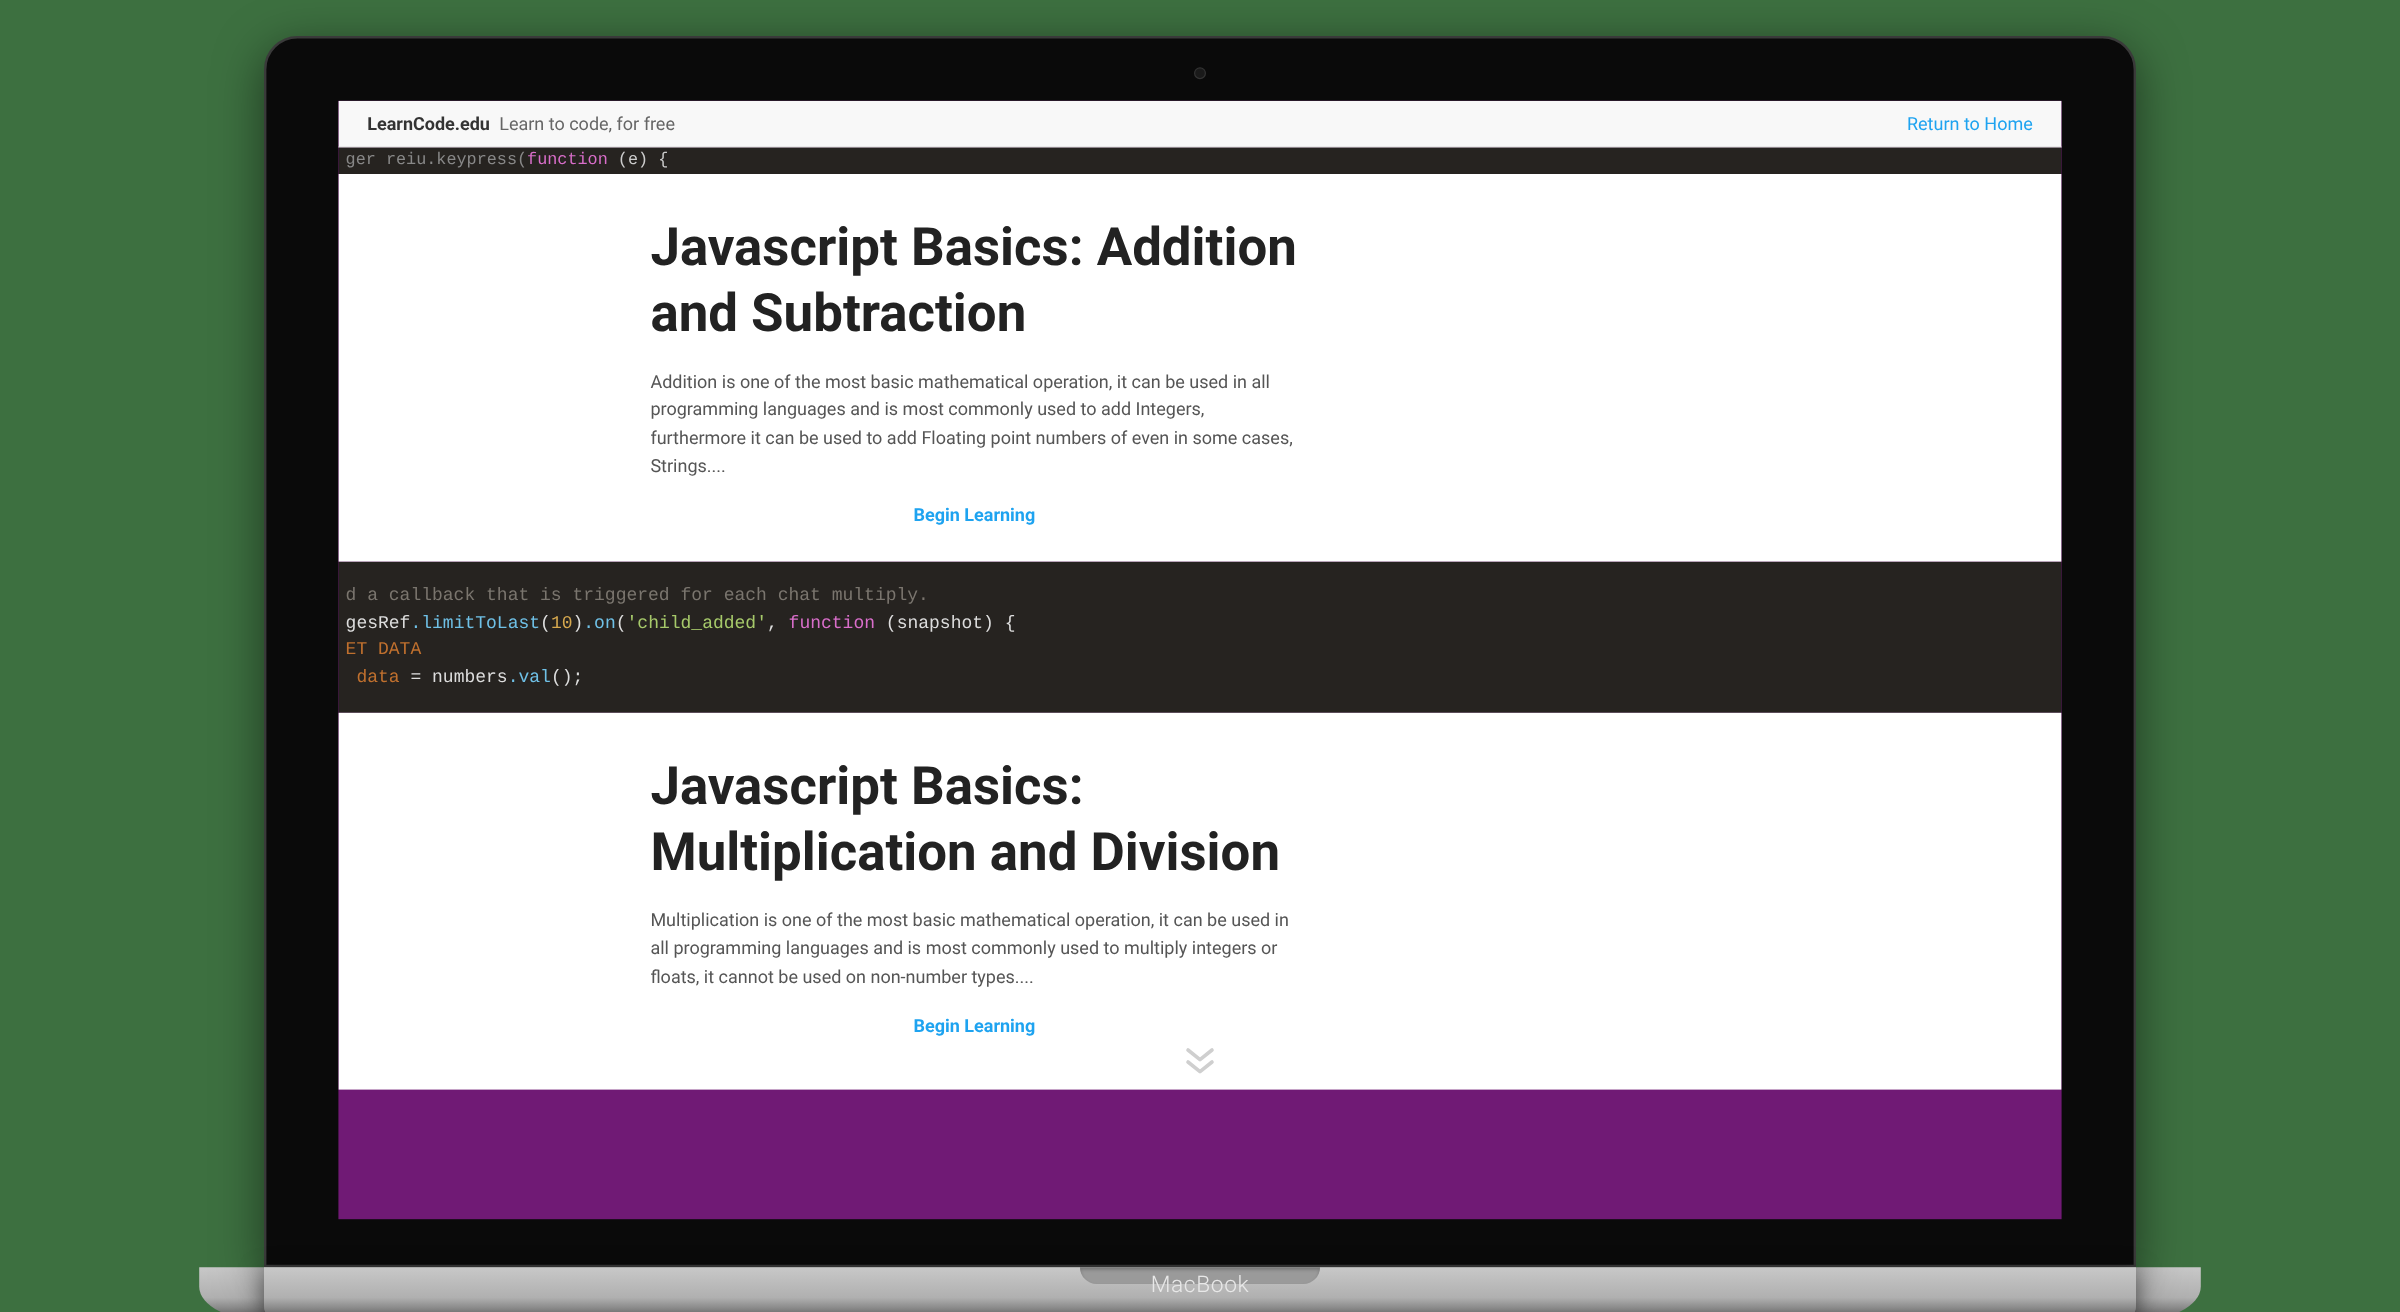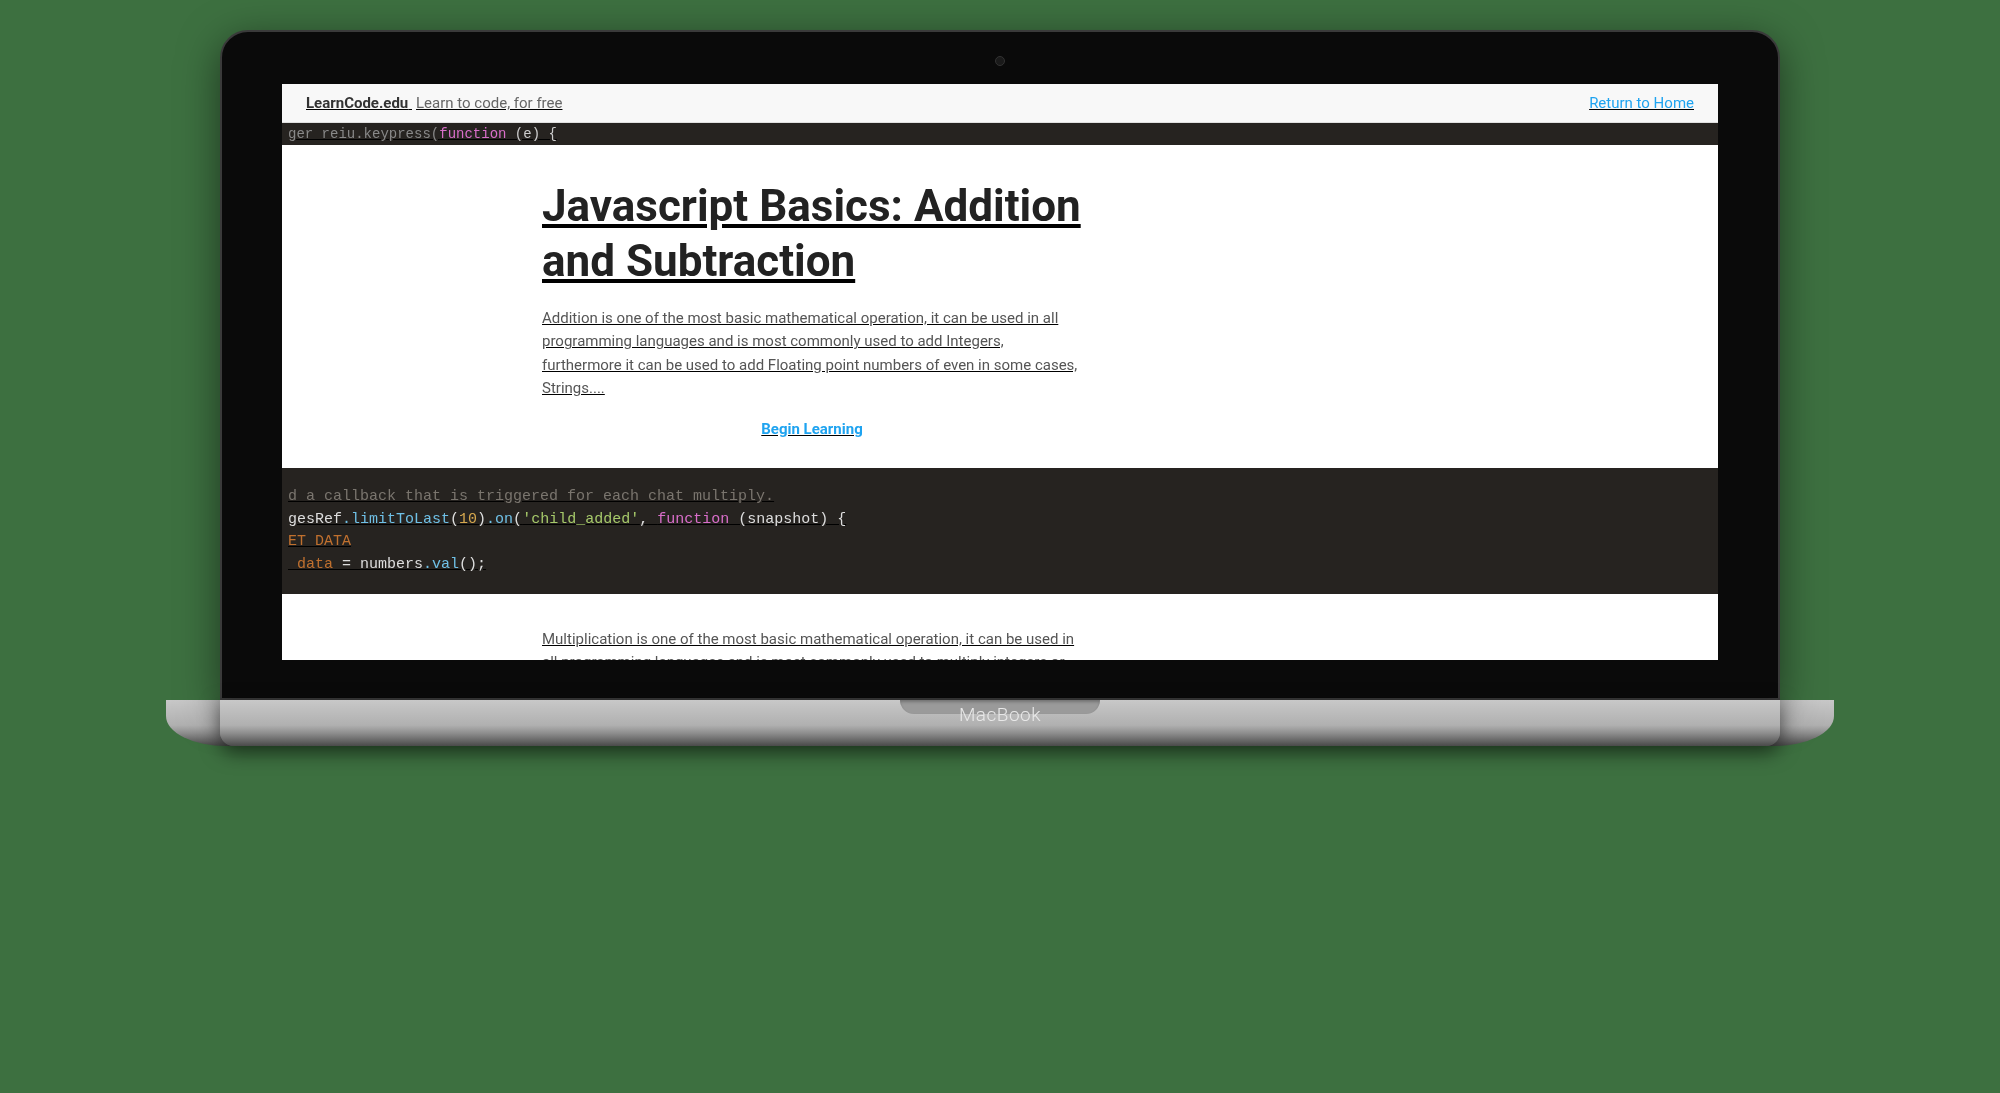--- a/index.html
+++ b/index.html
@@ -36,24 +36,23 @@
       transform: translateX(-50%);
       width: 10px;
       height: 10px;
       background: #1a1a1a;
       border-radius: 50%;
       border: 1px solid #333;
     }
     .screen {
       background: #701a75;
       width: 100%;
-      height: 576px;
+      height: 932px;
       overflow: hidden;
       position: relative;
-      text-decoration: underline;
     }
     .header-bar {
       background: #f8f8f8;
       border-bottom: 1px solid #e0e0e0;
       padding: 10px 24px;
       display: flex;
       justify-content: space-between;
       align-items: center;
       font-size: 15px;
     }
@@ -211,20 +210,21 @@
       </div>
 
       <div class="code-bg-block">
         <div class="code-line"><span class="tok-comment">d a callback that is triggered for each chat multiply.</span></div>
         <div class="code-line"><span class="tok-ident">gesRef</span><span class="tok-method">.limitToLast</span><span class="tok-punc">(</span><span class="tok-num">10</span><span class="tok-punc">)</span><span class="tok-method">.on</span><span class="tok-punc">(</span><span class="tok-str">'child_added'</span><span class="tok-punc">, </span><span class="tok-keyword">function</span><span class="tok-ident"> (snapshot) {</span></div>
         <div class="code-line"><span class="tok-annot">ET DATA</span></div>
         <div class="code-line"><span class="tok-var"> data</span><span class="tok-punc"> = </span><span class="tok-ident">numbers</span><span class="tok-method">.val</span><span class="tok-punc">();</span></div>
       </div>
 
       <div class="lesson-card second">
+        <h2 class="lesson-title">Javascript Basics: Multiplication and Division</h2>
         <p class="lesson-desc">Multiplication is one of the most basic mathematical operation, it can be used in all programming languages and is most commonly used to multiply integers or floats, it cannot be used on non-number types....</p>
         <a class="begin-link">Begin Learning</a>
         <div class="scroll-down-icon">
           <svg width="28" height="26" viewBox="0 0 28 26">
             <path d="M4 3 L14 11 L24 3" stroke="#cfcfcf" stroke-width="3" fill="none" stroke-linecap="round" stroke-linejoin="round"></path>
             <path d="M4 13 L14 21 L24 13" stroke="#cfcfcf" stroke-width="3" fill="none" stroke-linecap="round" stroke-linejoin="round"></path>
           </svg>
         </div>
       </div>
 

